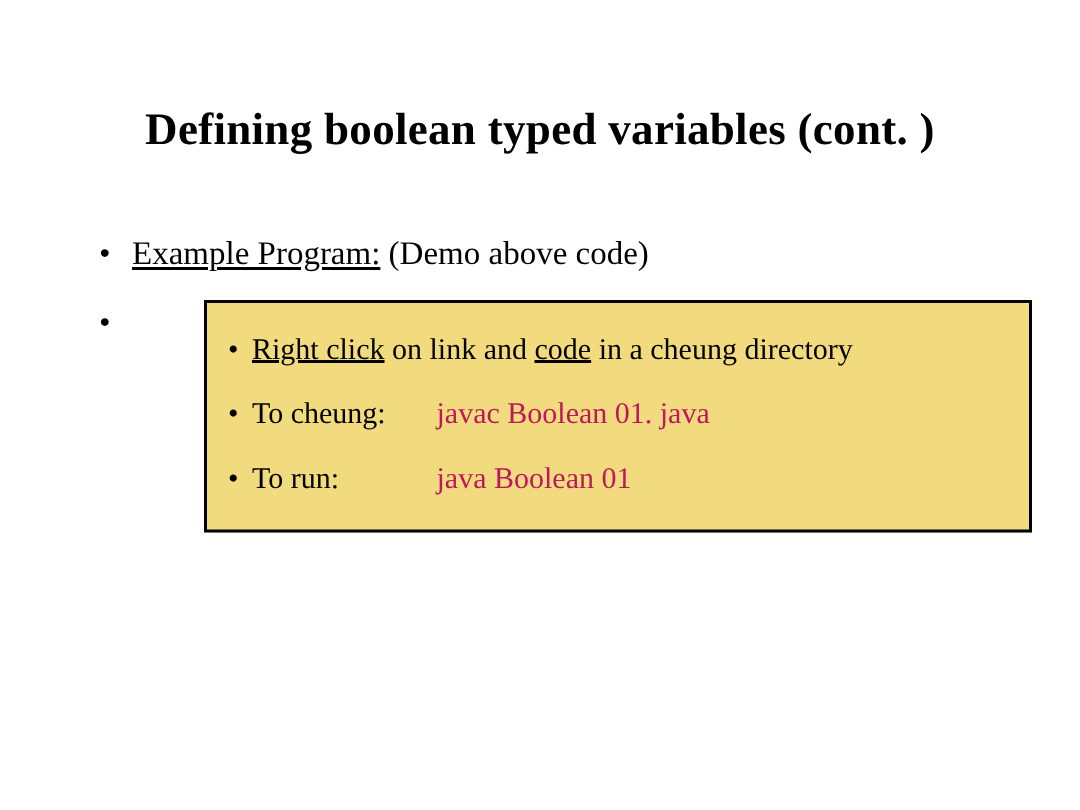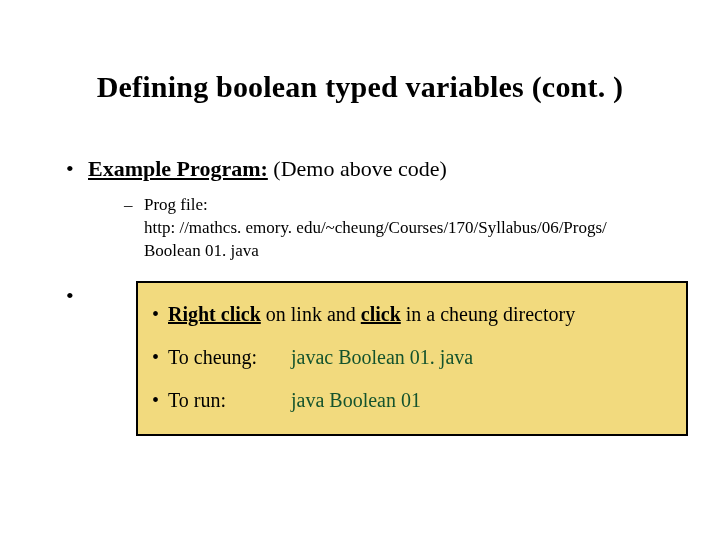--- a/index.html
+++ b/index.html
@@ -57,21 +57,20 @@
   }
   ul.sub > li::before {
     content: "–";
     position: absolute;
     left: 36px;
     top: 0;
     color: #000;
   }
   .uline {
     text-decoration: underline;
-    font-weight: bold;
   }
   .box {
     margin-top: 16px;
     margin-left: 48px;
     width: 552px;
     border: 2px solid #000;
     background: #f2da7e;
     box-sizing: border-box;
     padding: 10px 6px 12px 6px;
   }
@@ -85,51 +84,45 @@
     flex: 0 0 16px;
   }
   .box .content {
     flex: 1;
   }
   .label {
     display: inline-block;
     width: 118px;
   }
   .red {
-    color: #14532d;
+    color: #be185d;
   }
 </style>
 </head>
 <body>
 
 <div class="slide">
 
   <div class="title">Defining boolean typed variables (cont. )</div>
 
   <ul class="main">
 
     <li>
       <span class="uline">Example Program:</span><span> (Demo above code)</span>
 
-      <ul class="sub">
-        <li>
-          <span>Prog file:</span><br>
-          <span>http: //mathcs. emory. edu/~cheung/Courses/170/Syllabus/06/Progs/ Boolean 01. java</span>
-        </li>
-      </ul>
     </li>
 
     <li>
 
       <div class="box">
 
         <div class="row">
           <span class="bullet">•</span>
           <span class="content">
-            <span class="uline">Right click</span><span> on link and </span><span class="uline">click</span><span> in a cheung directory</span>
+            <span class="uline">Right click</span><span> on link and </span><span class="uline">code</span><span> in a cheung directory</span>
           </span>
         </div>
 
         <div class="row">
           <span class="bullet">•</span>
           <span class="content">
             <span class="label">To cheung:</span>
             <span class="red">javac Boolean 01. java</span>
           </span>
         </div>

